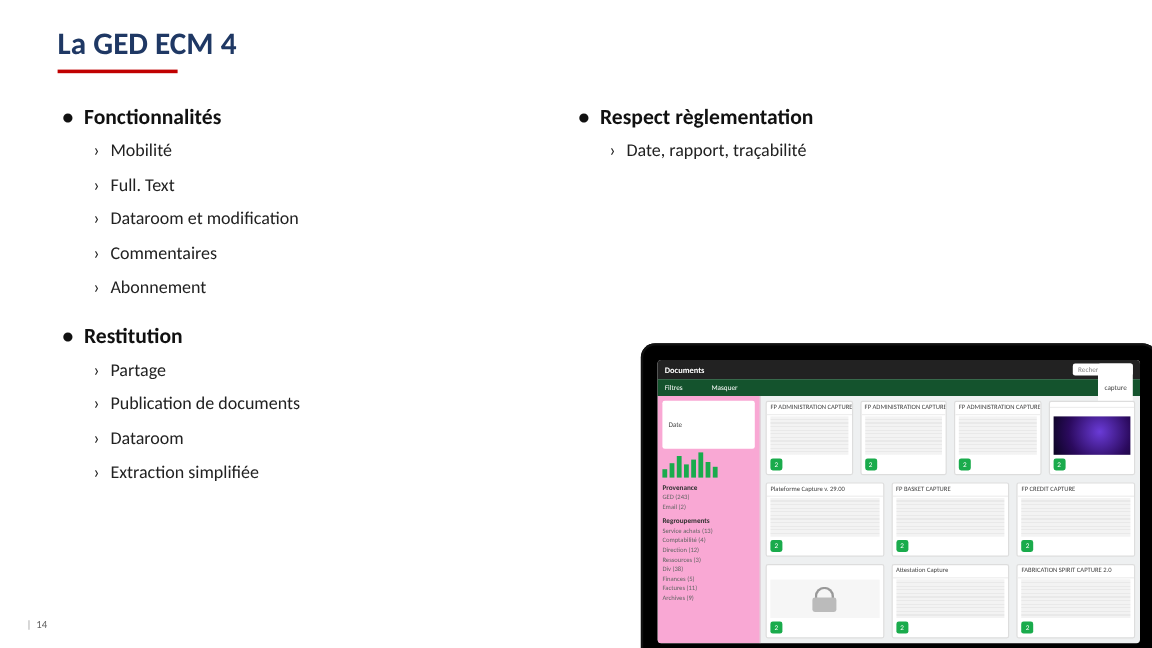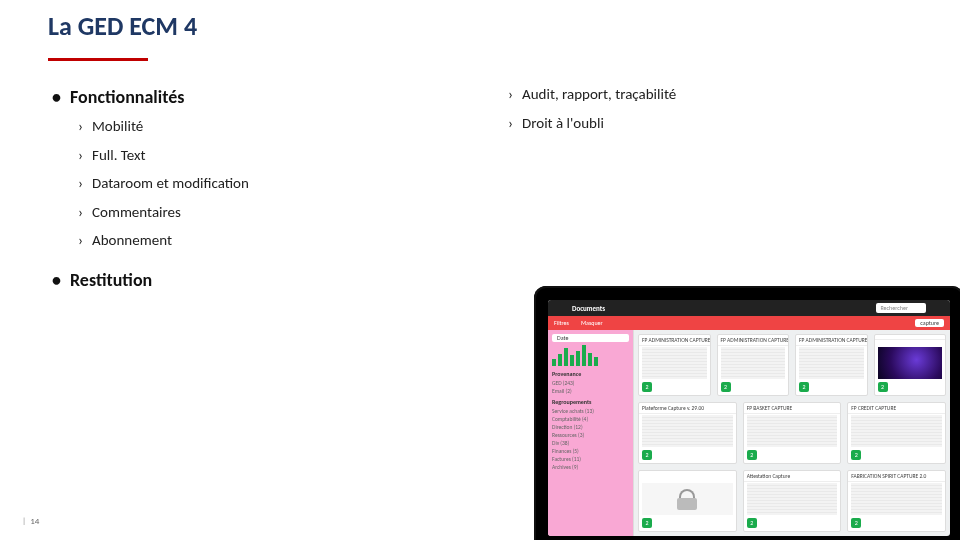--- a/index.html
+++ b/index.html
@@ -1,39 +1,39 @@
 <!DOCTYPE html>
 <html><head>
 <meta charset="utf-8">
 <style>
 html,body{margin:0;padding:0;width:960px;height:540px;background:#fff;font-family:"Segoe UI",Calibri,Arial,sans-serif;color:#222;overflow:hidden}
 .slide{position:relative;width:960px;height:540px}
-.title{position:absolute;left:48px;top:10px;font-size:26px;font-weight:700;color:#1f3864}
+.title{position:absolute;left:48px;top:20px;font-size:26px;font-weight:700;color:#1f3864}
 .title-underline{position:absolute;left:48px;top:58px;width:100px;height:3px;background:#c00000}
 .col{position:absolute;top:80px}
 .col-left{left:70px;width:380px}
 .col-right{left:500px;width:400px}
 .h{font-weight:700;font-size:18px;color:#111;margin:6px 0 4px 0}
 .h::before{content:"•";display:inline-block;width:18px;margin-left:-18px;color:#111;font-weight:700}
 ul.sub{list-style:none;padding:0;margin:0 0 14px 22px}
 ul.sub li{font-size:15px;color:#222;line-height:1.9}
 ul.sub li::before{content:"›";display:inline-block;width:14px;margin-left:-14px;color:#222}
 .sec2{margin-top:8px}
 .pagenum{position:absolute;left:22px;bottom:14px;font-size:9px;color:#666}
 .pagenum .bar{color:#999;margin-right:4px}
 
 
 .laptop{position:absolute;right:-4px;bottom:-6px;width:430px;height:260px;background:#000;border-radius:12px 12px 0 0;box-shadow:0 0 0 2px #111 inset}
 .screen{position:absolute;left:14px;right:14px;top:14px;bottom:10px;background:#eef0f1;border-radius:3px;overflow:hidden;font-size:6px;color:#555}
-.topbar{height:16px;background:#222;color:#fff;display:flex;align-items:center;padding:0 24px;font-size:7px;gap:6px}
+.topbar{height:16px;background:#222;color:#fff;display:flex;align-items:center;padding:0 6px;font-size:7px;gap:6px}
 .tb-doc{font-weight:600}
 .tb-sp{flex:1}
 .search{background:#ffffff;color:#888;border-radius:2px;padding:1px 18px 1px 4px;font-size:6px}
-.subbar{height:14px;background:#ef4444;display:flex;align-items:center;padding:0 6px;color:#fff;font-size:6px;gap:12px}
-.pill{background:#fff;color:#444;border-radius:2px;padding:0 5px}
+.subbar{height:14px;background:#14532d;display:flex;align-items:center;padding:0 6px;color:#fff;font-size:6px;gap:24px}
+.pill{background:#fff;color:#444;border-radius:2px;padding:16px 5px}
 .body{position:absolute;top:30px;left:0;right:0;bottom:0;display:flex}
 .side{width:86px;background:#f9a8d4;border-right:1px solid #ddd;padding:4px;box-sizing:border-box}
 .side .lbl{font-size:6px;color:#333;margin:3px 0 1px 0;font-weight:600}
 .side .row{font-size:5.5px;color:#666;padding:1px 0}
 .bars{height:22px;margin:2px 0 4px 0;display:flex;align-items:flex-end;gap:2px}
 .bars i{display:block;width:4px;background:#1aab4c}
 .main{flex:1;padding:4px 4px 0 4px;overflow:hidden}
 .cards{display:flex;gap:6px;margin-bottom:6px}
 .card{flex:1;background:#fff;border:1px solid #ddd;border-radius:2px;height:60px;position:relative;overflow:hidden}
 .badge{position:absolute;left:3px;bottom:3px;width:10px;height:10px;background:#1aab4c;color:#fff;font-size:6px;line-height:10px;text-align:center;border-radius:2px}
@@ -56,26 +56,32 @@
   <div class="h">Fonctionnalités</div>
   <ul class="sub">
     <li>Mobilité</li>
     <li>Full. Text</li>
     <li>Dataroom et modification</li>
     <li>Commentaires</li>
     <li>Abonnement</li>
   </ul>
 
   <div class="h sec2">Restitution</div>
+  <ul class="sub">
+    <li>Partage</li>
+    <li>Publication de documents</li>
+    <li>Dataroom</li>
+    <li>Extraction simplifiée</li>
+  </ul>
 </div>
 
 <div class="col col-right">
+  <div class="h">Respect règlementation</div>
   <ul class="sub">
-    <li>Audit, rapport, traçabilité</li>
-    <li>Droit à l'oubli</li>
+    <li>Date, rapport, traçabilité</li>
   </ul>
 </div>
 
 <div class="pagenum"><span class="bar">|</span><span>14</span></div>
 
 <div class="laptop">
   <div class="screen">
     <div class="topbar">
       <span class="tb-doc">Documents</span>
       <span class="tb-sp"></span>

